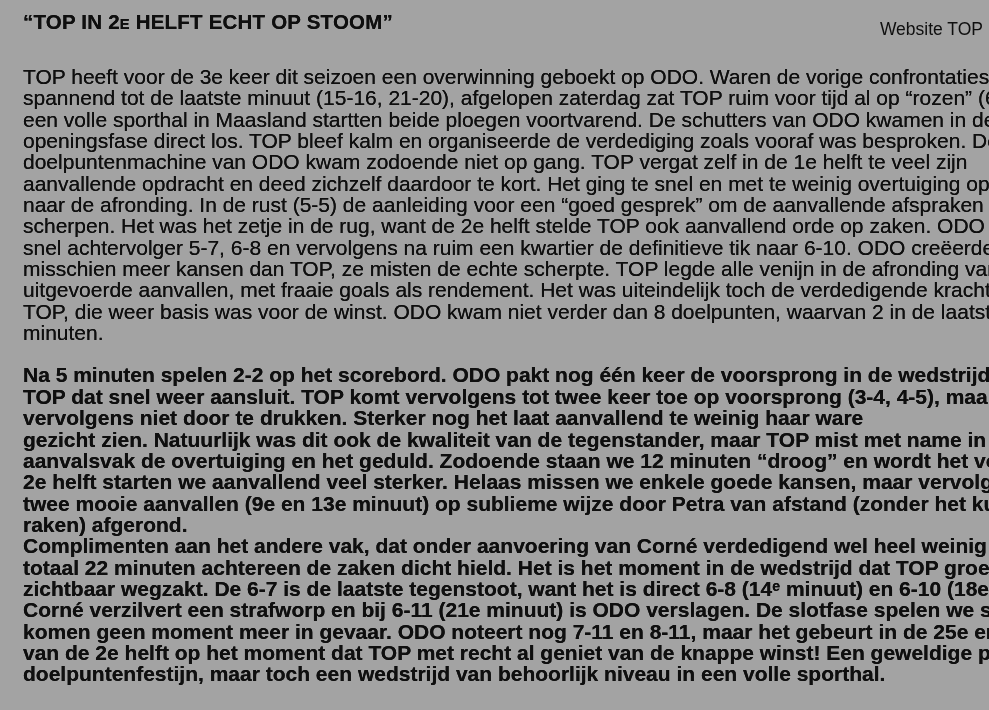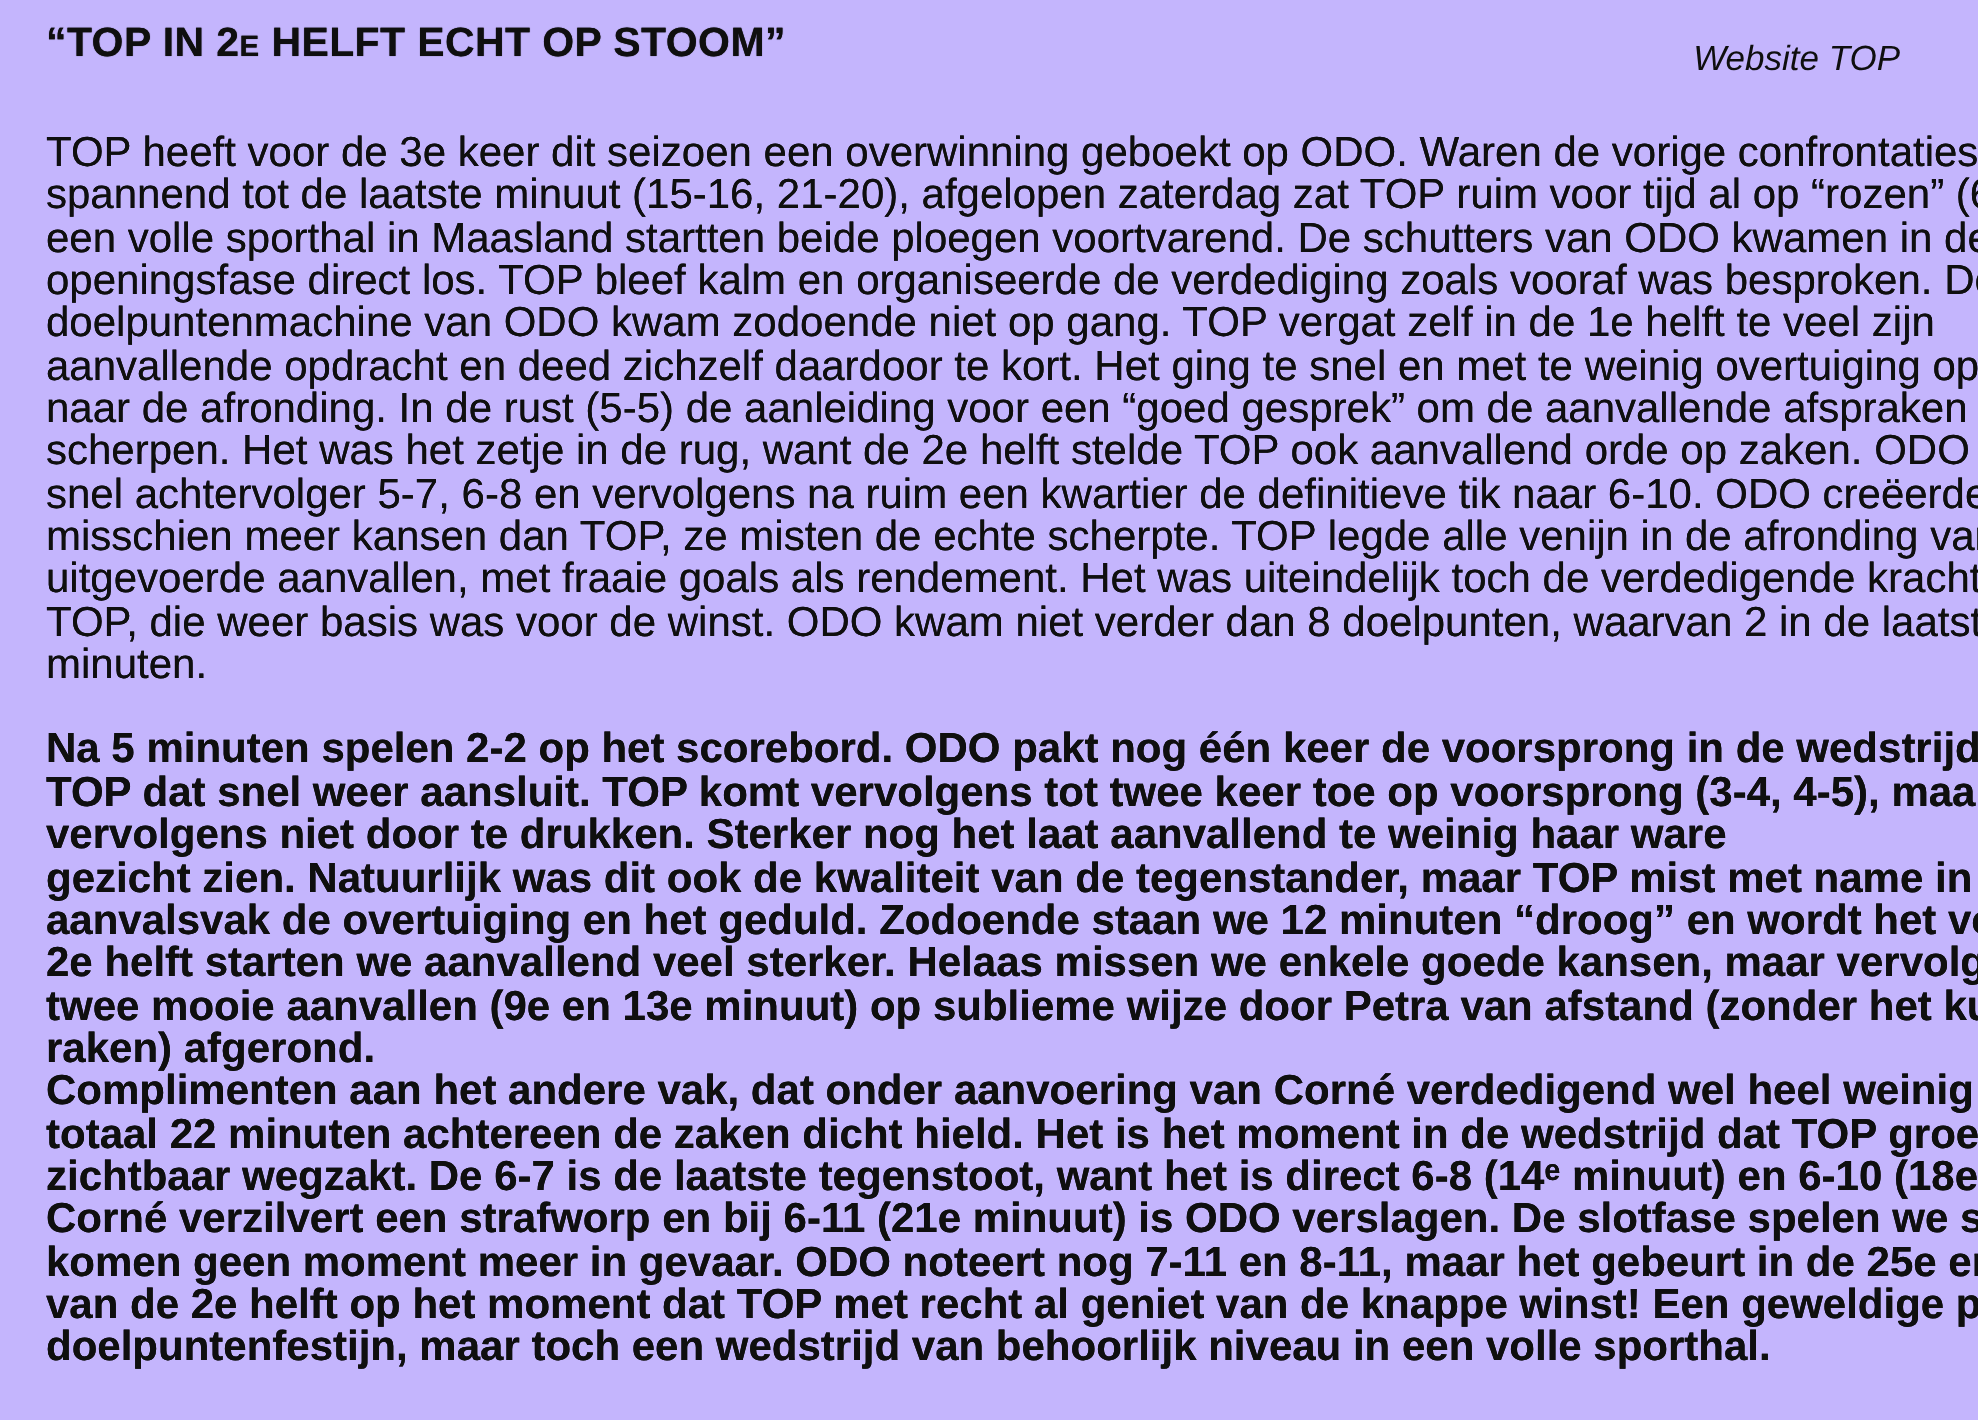--- a/index.html
+++ b/index.html
@@ -12,21 +12,21 @@
     height: 710px;
     overflow: hidden;
     font-family: "Liberation Sans", sans-serif;
     color: #0f0f0f;
   }
   .page {
     box-sizing: border-box;
     width: 989px;
     height: 710px;
     padding: 8px 6px 0 23px;
-    background: #c4b5fd;
+    background: #a3a3a3;
   }
   .head {
     display: flex;
     justify-content: space-between;
     align-items: flex-start;
   }
   .title {
     margin: 2px 0 0 0;
     font-size: 20.5px;
     font-weight: 700;
@@ -34,23 +34,21 @@
     white-space: nowrap;
     text-shadow: 0 0 0.4px currentColor;
   }
   .title .sc {
     font-size: 0.72em;
   }
   .src {
     font-size: 17.5px;
     font-weight: 400;
     margin-top: 11px;
-    margin-right: 33px;
     white-space: nowrap;
-    font-style: italic;
   }
   .para {
     margin: 0;
     font-size: 21px;
     line-height: 21.35px;
     white-space: pre;
     text-shadow: 0 0 0.3px currentColor;
   }
   .para.first {
     margin-top: 26px;

